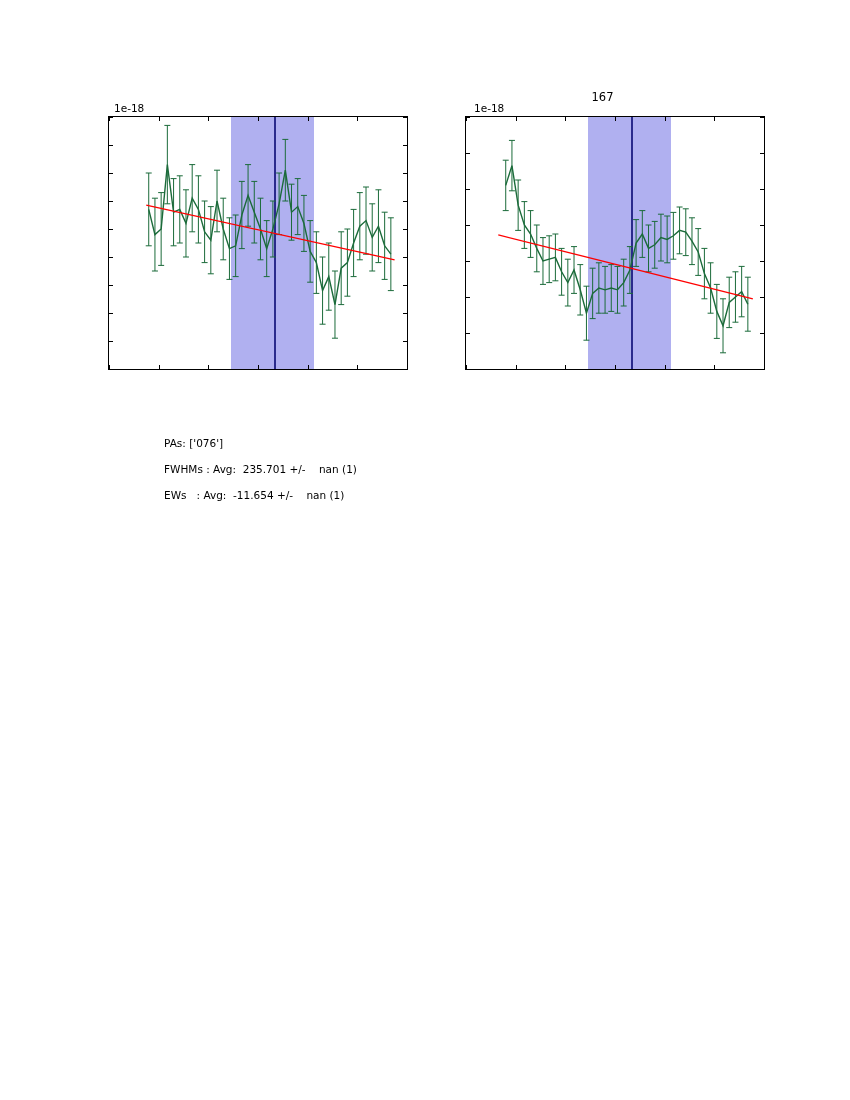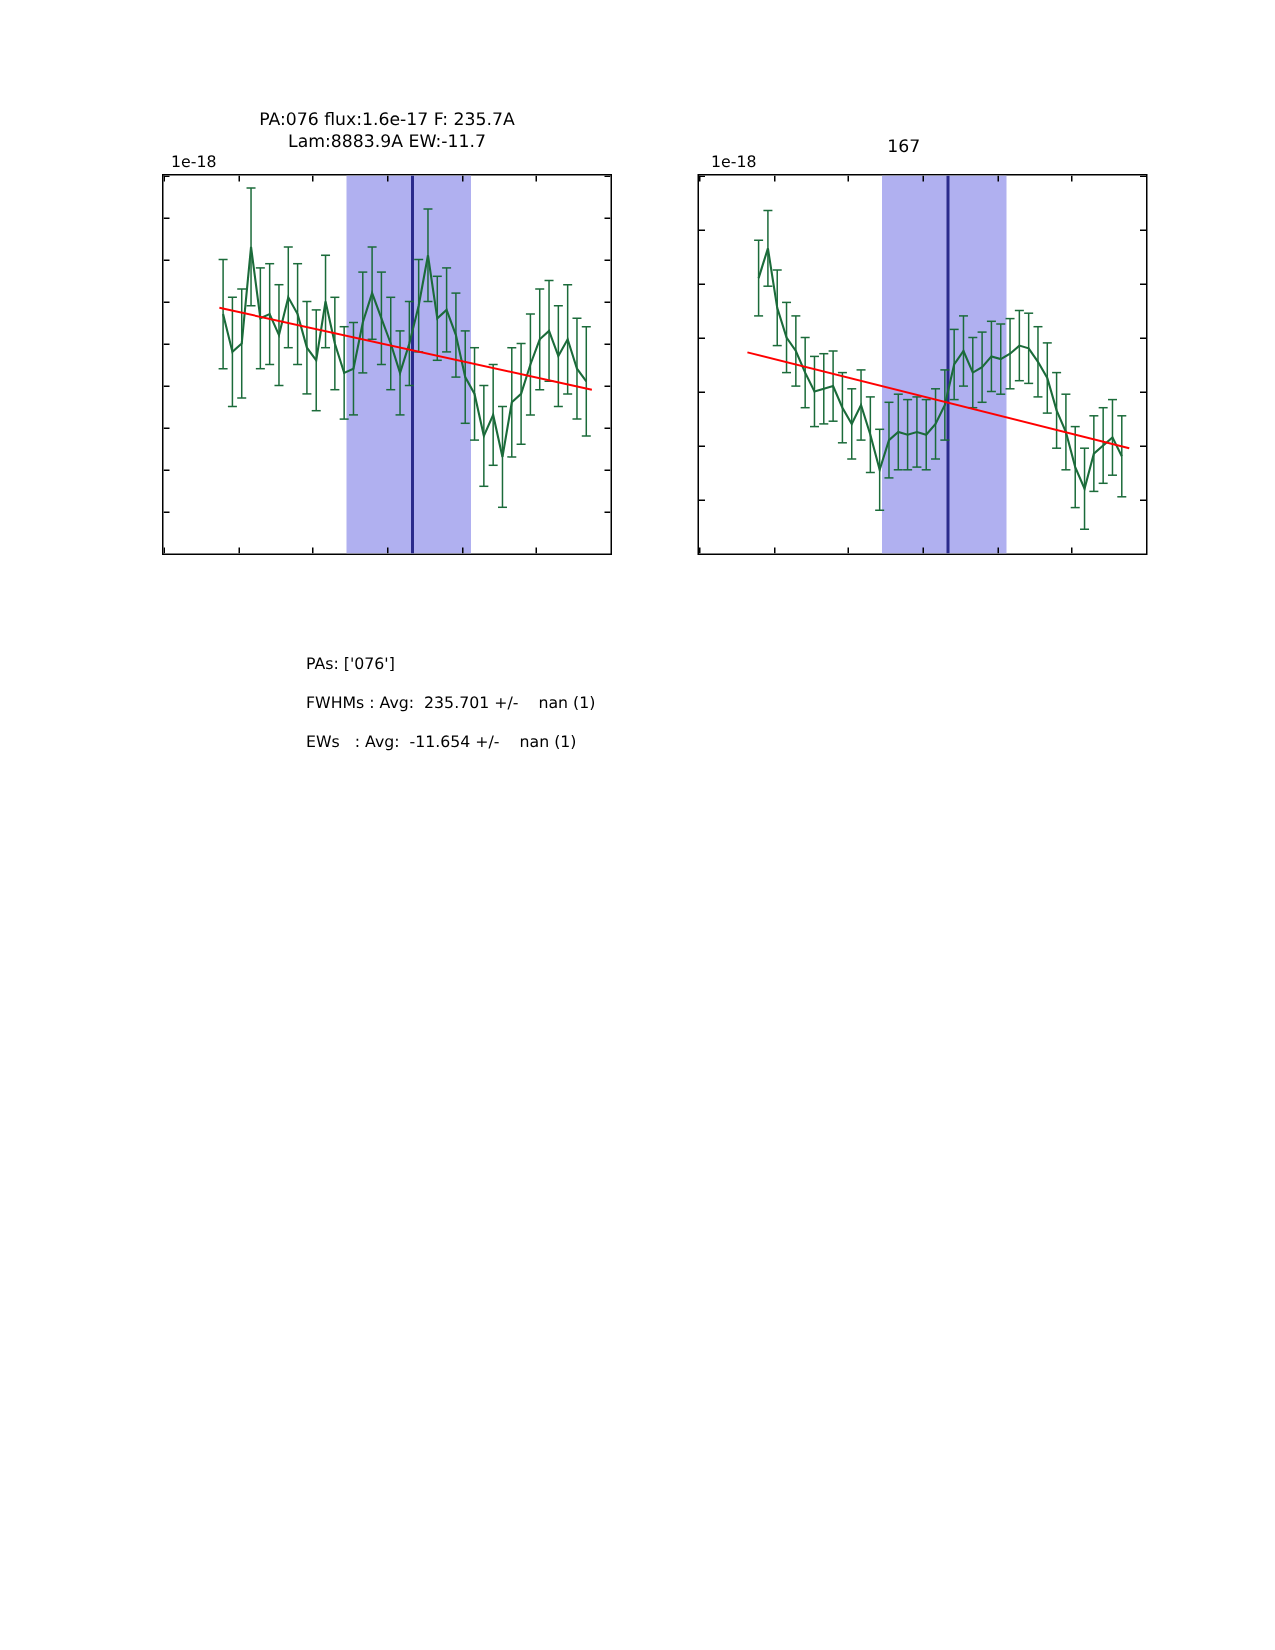--- a/index.html
+++ b/index.html
@@ -88,32 +88,29 @@
     bottom: auto;
     top: 0;
   }
 
   .stats {
     position: absolute;
     left: 164px;
     top: 430px;
     font-size: 10.5px;
     line-height: 26px;
-    margin-left: 40px;
   }
   .stats div { white-space: pre; }
 </style>
 </head>
 <body>
 
 <div class="page">
 
   <div class="panel" id="panel-left">
-    <div class="title">PA:076 flux:1.6e-17 F: 235.7A</div>
-    <div class="title" style="top:27px;">Lam:8883.9A EW:-11.7</div>
     <div class="exp-label" style="left:-6px; top:42px;">1e-18</div>
     <div class="plotbox" id="plot-left" style="left:0px; top:56px; width:300px; height:254px;">
         <div class="band" style="left: 121.683px; width: 83.1917px; background: rgb(176, 176, 240);"></div>
         <div class="vline" style="left: 165.142px; background: rgb(42, 42, 140);"></div>
         <svg class="data" width="298" height="252">
           <g stroke="#1b6b3a" stroke-width="1">
             <line x1="39.733333333333334" x2="39.733333333333334" y1="56.000000000000085" y2="128.80000000000007"></line>
             <line x1="36.733333333333334" x2="42.733333333333334" y1="56.000000000000085" y2="56.000000000000085"></line>
             <line x1="36.733333333333334" x2="42.733333333333334" y1="128.80000000000007" y2="128.80000000000007"></line>
             <line x1="45.94166666666667" x2="45.94166666666667" y1="81.20000000000005" y2="154.00000000000006"></line>

